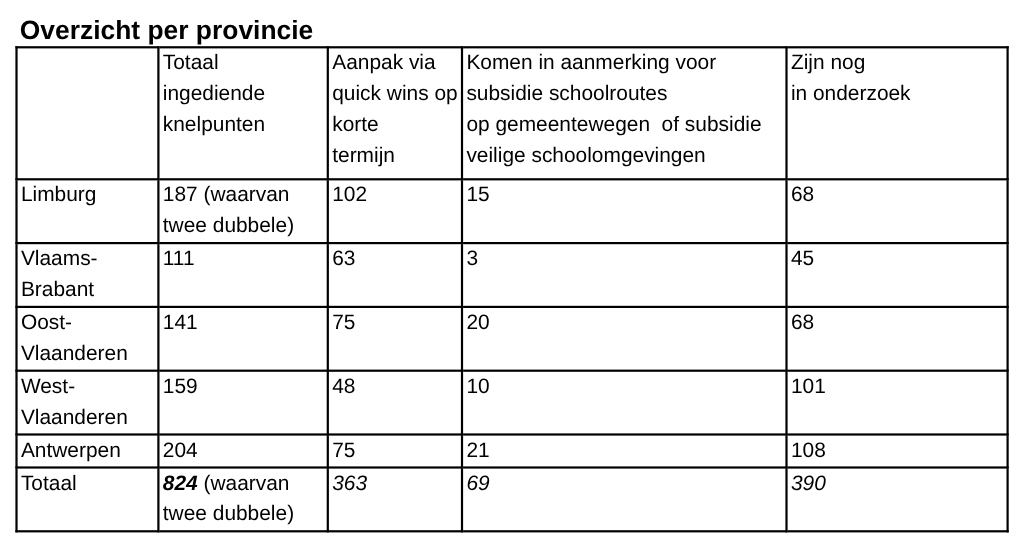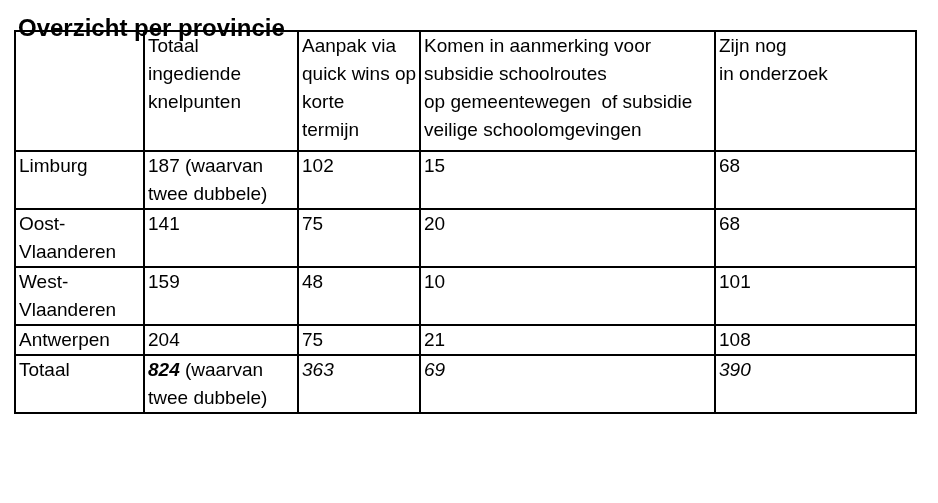--- a/index.html
+++ b/index.html
@@ -20,21 +20,21 @@
     left: 18px;
     top: 17px;
     font-size: 24px;
     font-weight: 700;
     line-height: 22px;
     white-space: pre;
   }
   table.province-table {
     position: absolute;
     left: 14px;
-    top: 30px;
+    top: 42px;
     width: 901px;
     border-collapse: collapse;
     table-layout: fixed;
     border-radius: 27px;
   }
   .province-table th,
   .province-table td {
     border: 2px solid #000000;
     vertical-align: top;
     text-align: left;
@@ -80,20 +80,28 @@
   </thead>
   <tbody>
     <tr style="height:56px">
       <td>Limburg</td>
       <td>187 (waarvan
 twee dubbele)</td>
       <td>102</td>
       <td>15</td>
       <td>68</td>
     </tr>
+    <tr style="height:58px">
+      <td>Vlaams-
+Brabant</td>
+      <td>111</td>
+      <td>63</td>
+      <td>3</td>
+      <td>45</td>
+    </tr>
     <tr style="height:48px">
       <td>Oost-
 Vlaanderen</td>
       <td>141</td>
       <td>75</td>
       <td>20</td>
       <td>68</td>
     </tr>
     <tr style="height:58px">
       <td>West-

